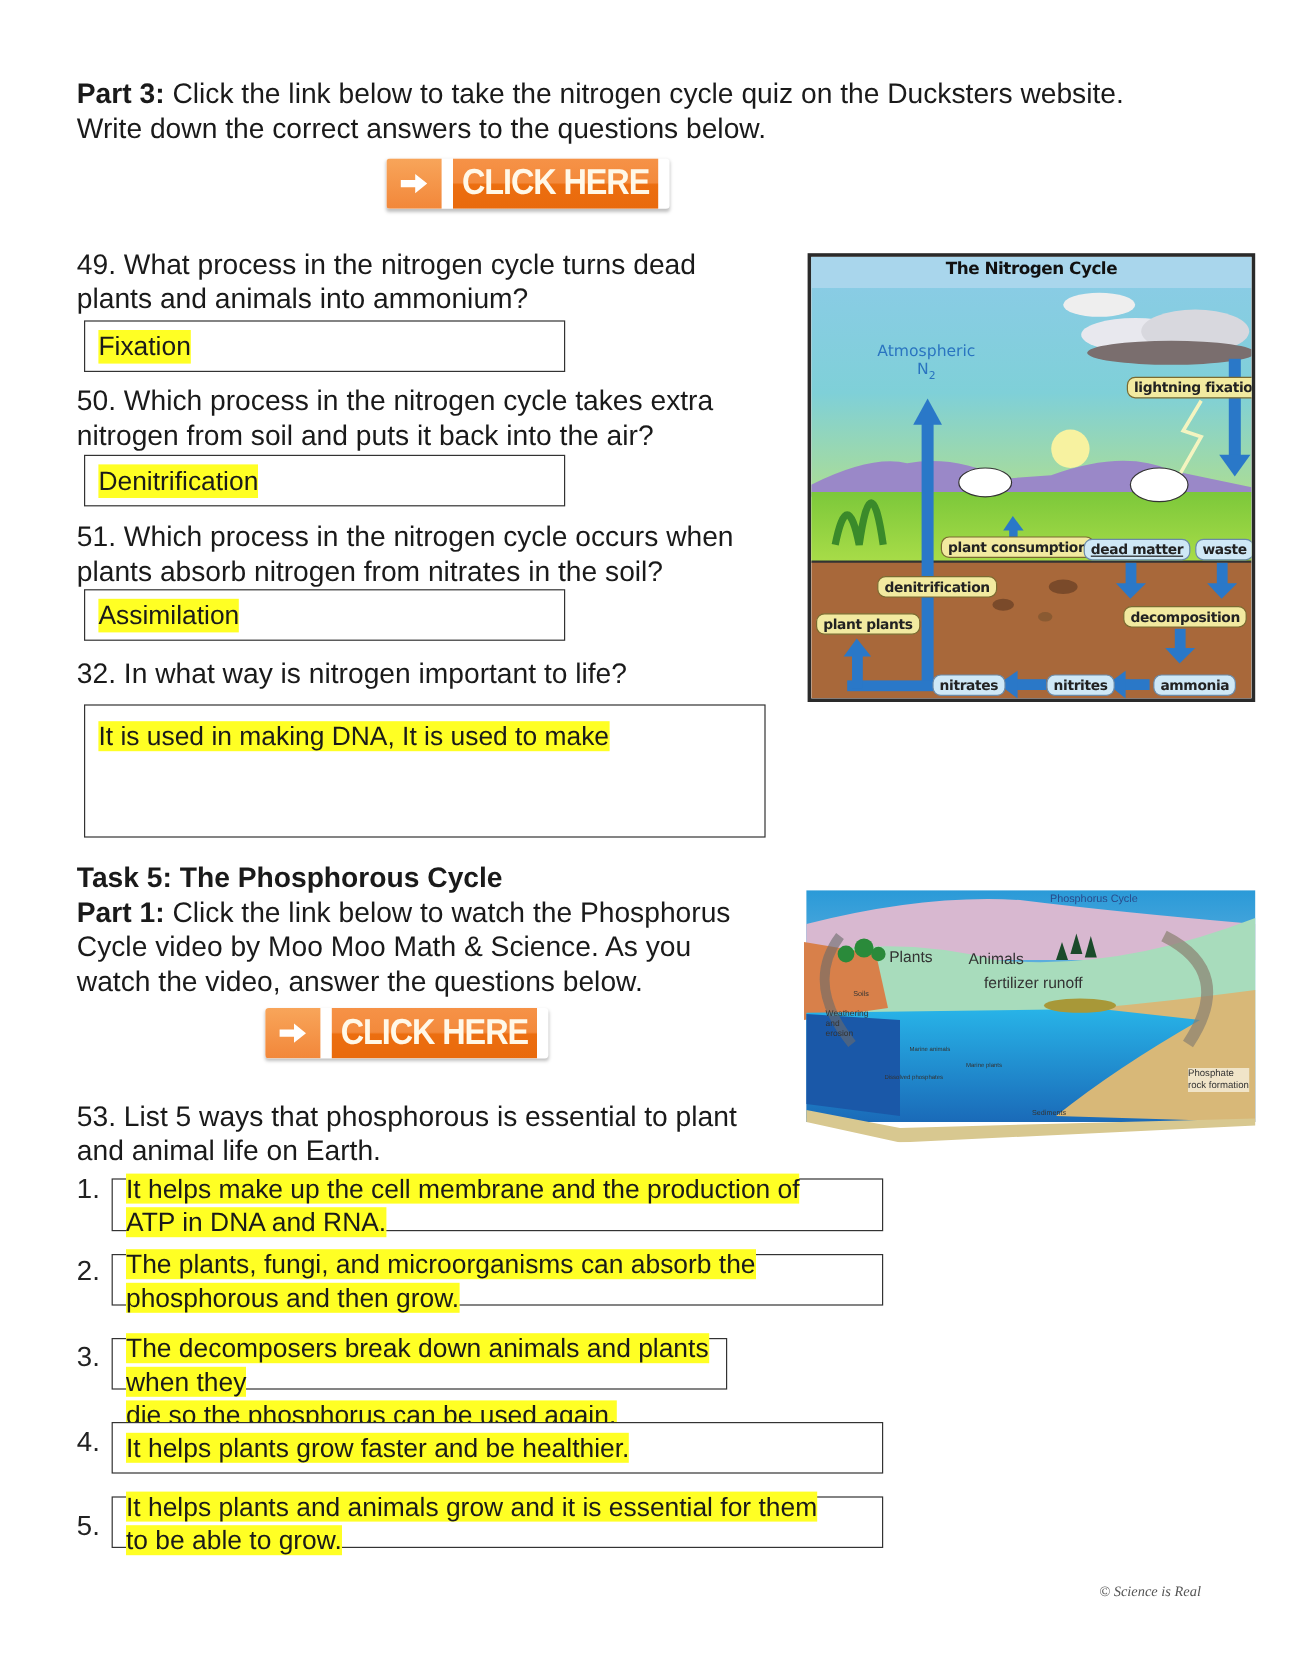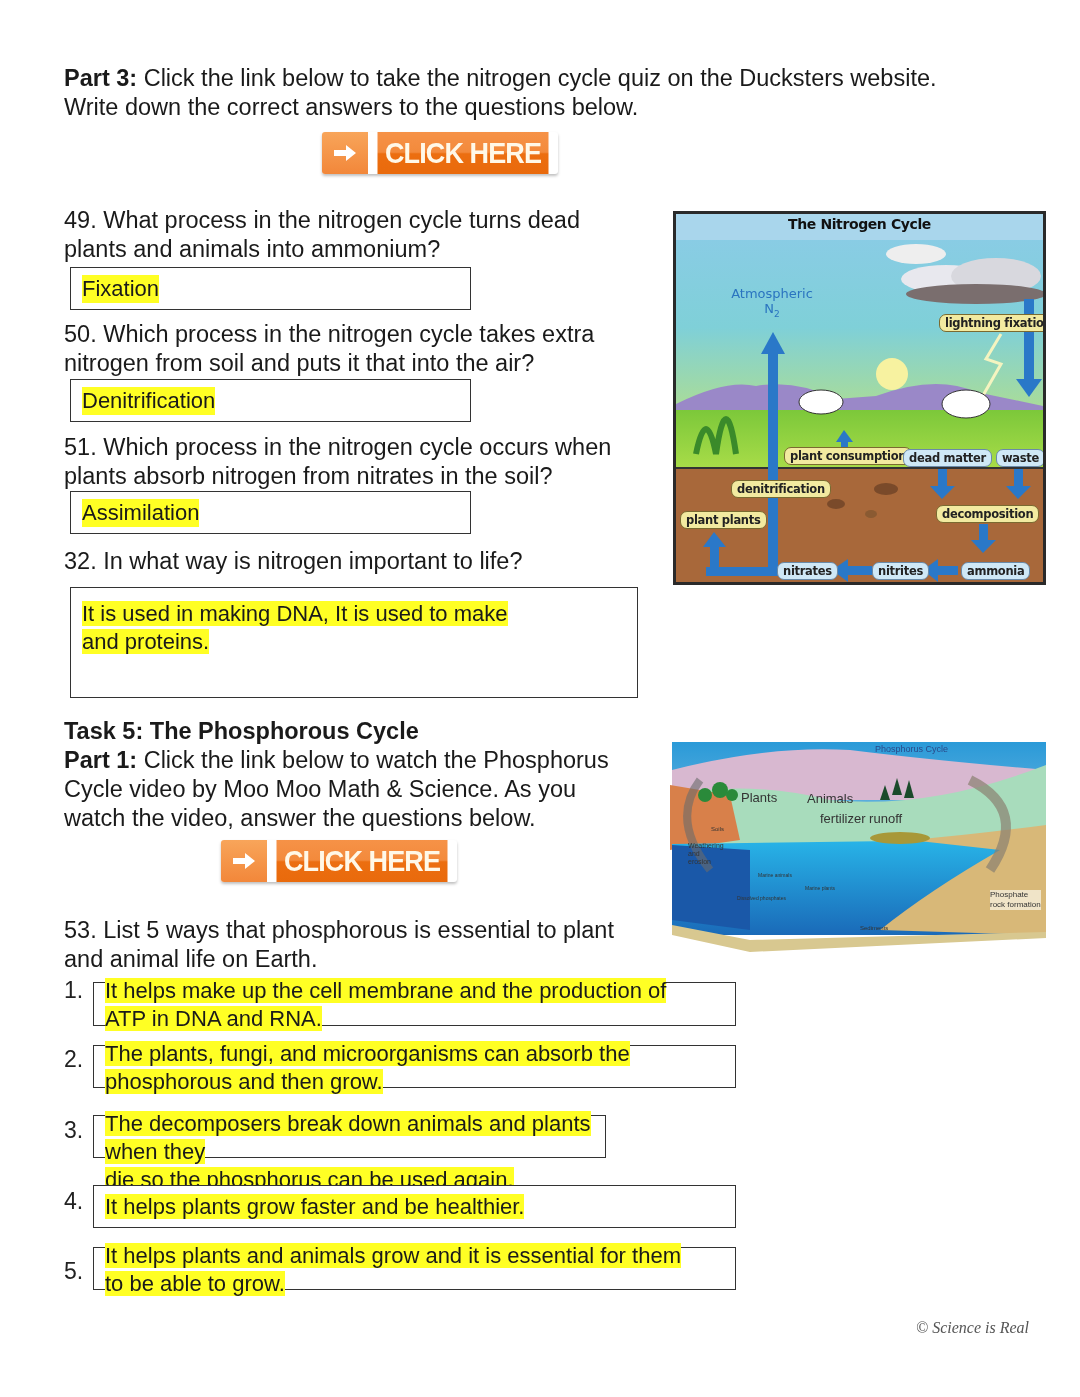--- a/index.html
+++ b/index.html
@@ -62,41 +62,40 @@
 <div class="abs para" style="left:64px; top:206px;">
   <div>49. What process in the nitrogen cycle turns dead</div>
   <div>plants and animals into ammonium?</div>
 </div>
 <div class="ansbox" style="left:70px; top:267px; width:401px; height:43px;">
   <span class="ans hl abs" style="left:11px; top:7px;">Fixation</span>
 </div>
 
 <div class="abs para" style="left:64px; top:320px;">
   <div>50. Which process in the nitrogen cycle takes extra</div>
-  <div>nitrogen from soil and puts it that into the air?</div>
+  <div>nitrogen from soil and puts it back into the air?</div>
 </div>
 <div class="ansbox" style="left:70px; top:379px; width:401px; height:43px;">
   <span class="ans hl abs" style="left:11px; top:7px;">Denitrification</span>
 </div>
 
 <div class="abs para" style="left:64px; top:433px;">
   <div>51. Which process in the nitrogen cycle occurs when</div>
   <div>plants absorb nitrogen from nitrates in the soil?</div>
 </div>
 <div class="ansbox" style="left:70px; top:491px; width:401px; height:43px;">
   <span class="ans hl abs" style="left:11px; top:7px;">Assimilation</span>
 </div>
 
 <div class="abs para" style="left:64px; top:547px;">
   <div>32. In what way is nitrogen important to life?</div>
 </div>
 <div class="ansbox" style="left:70px; top:587px; width:568px; height:111px;">
   <div class="abs ans" style="left:11px; top:12px;">
     <div><span class="hl">It is used in making DNA, It is used to make</span></div>
-    <div><span class="hl">and proteins.</span></div>
   </div>
 </div>
 
 <div class="diagram" style="left:673px; top:211px; width:373px; height:374px; border:3px solid #2a2a2a;">
   <svg width="367" height="368" viewBox="0 0 367 368" style="position:absolute;left:0;top:0;">
     <defs>
       <linearGradient id="sky" x1="0" y1="0" x2="0" y2="1">
         <stop offset="0" stop-color="#8ccbe8"></stop>
           <stop offset="0.45" stop-color="#7fd0d8"></stop>
           <stop offset="1" stop-color="#c8e56a"></stop>
@@ -154,21 +153,21 @@
       <polygon points="172,345 172,368 156,356"></polygon>
     </g>
   </svg>
   <div class="abs" style="left:0; top:2px; width:367px; text-align:center; font-family:'DejaVu Sans',sans-serif; font-size:14px; font-weight:bold; color:#111; letter-spacing:-0.4px;">The Nitrogen Cycle</div>
   <div class="abs" style="left:46px; top:72px; width:100px; text-align:center; font-family:'DejaVu Sans',sans-serif; font-size:13px; color:#2a74c0; line-height:15px;">
     <div>Atmospheric</div>
     <div><span>N</span><sub style="font-size:9px;">2</sub></div>
   </div>
   <span class="pill y" style="left:263px; top:100px;">lightning fixation</span>
   <span class="pill y" style="left:108px; top:233px;">plant consumption</span>
-  <span class="pill b" style="left:227px; top:235px;">dead matter</span>
+  <span class="pill b" style="left:227px; top:235px;text-decoration:underline;">dead matter</span>
   <span class="pill b" style="left:320px; top:235px;">waste</span>
   <span class="pill y" style="left:55px; top:266px;">denitrification</span>
   <span class="pill y" style="left:4px; top:297px;">plant plants</span>
   <span class="pill y" style="left:260px; top:291px;">decomposition</span>
   <span class="pill b" style="left:101px; top:348px;">nitrates</span>
   <span class="pill b" style="left:196px; top:348px;">nitrites</span>
   <span class="pill b" style="left:285px; top:348px;">ammonia</span>
 </div>
 
 <div class="abs para" style="left:64px; top:717px;">
@@ -278,13 +277,13 @@
 </div>
 
 <span class="list-num" style="left:64px; top:1258px;">5.</span>
 <div class="ansbox" style="left:93px; top:1247px; width:643px; height:43px;padding-left:33px;">
   <div class="abs ans" style="left:11px; top:-6px;">
     <div><span class="hl">It helps plants and animals grow and it is essential for them</span></div>
     <div><span class="hl">to be able to grow.</span></div>
   </div>
 </div>
 
-<div class="abs" style="left:916px; top:1319px; font-family:'Liberation Serif',serif; font-style:italic; font-size:16px; color:#555;">© Science is Real</div>
+<div class="abs" style="left:916px; top:1319px; font-family:'Liberation Serif',serif; font-style:italic; font-size:12px; color:#555;">© Science is Real</div>
 
 </body></html>

